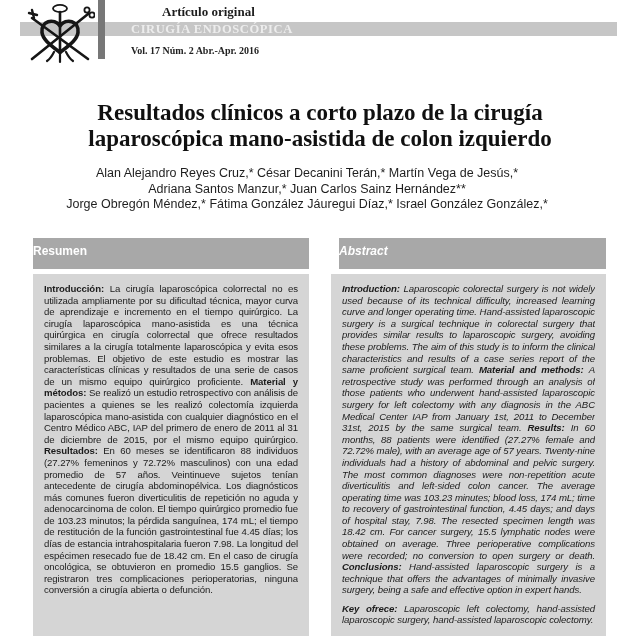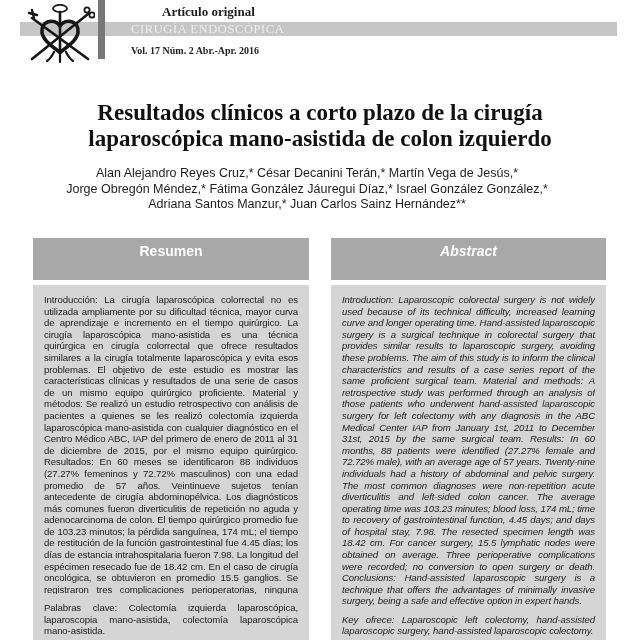--- a/index.html
+++ b/index.html
@@ -29,55 +29,55 @@
   }
   .logo{
     position:absolute;top:1px;left:25px;width:70px;height:64px;z-index:2;
   }
   .article-type{
     position:absolute;top:4px;left:131px;
     font-family:"Liberation Serif", serif;font-weight:bold;font-size:13px;color:#1d1d1d;margin-left:31px;
   }
   .journal{
     position:absolute;top:22px;left:131px;height:14px;line-height:14px;
-    font-family:"Liberation Serif", serif;font-weight:normal;font-size:12.5px;
+    font-family:"Liberation Serif", serif;font-weight:bold;font-size:12.5px;
     letter-spacing:0.6px;color:var(--banner-text);z-index:3;
   }
   .issue{
     position:absolute;top:45px;left:131px;
     font-family:"Liberation Serif", serif;font-weight:bold;font-size:10px;color:#222;
   }
   .title{
     position:absolute;top:100px;left:0;width:640px;text-align:center;
     font-family:"Liberation Serif", serif;font-weight:bold;font-size:23px;line-height:26px;color:#101010;
   }
   .authors{
     position:absolute;top:166px;left:0;width:614px;text-align:center;
     font-size:12.5px;line-height:15.5px;color:#1e1e1e;
   }
   .col{position:absolute;top:238px;}
   .col.left{left:33px;width:276px;}
   .col.right{left:331px;width:275px;}
   .box-header{
-    height:42px;background:var(--box-header-gray);
-    color:#ffffff;font-weight:bold;font-size:14px;
-    text-align:center;line-height:26px;
+    height:31px;background:var(--box-header-gray);
+    color:#ffffff;font-weight:bold;font-size:12px;
+    text-align:left;line-height:26px;
   }
-  .col.right .box-header{font-style:italic;}
+  .col.right .box-header{font-style:italic;margin-left:8px;}
   .box-body{
     margin-top:5px;height:362px;background:var(--box-body-gray);
     padding:9px 11px 10px 11px;
     display:flex;flex-direction:column;justify-content:space-between;
     font-size:9.6px;line-height:11.6px;letter-spacing:-0.1px;
     text-align:justify;color:var(--text-dark);
   }
   .col.right .box-body{font-style:italic;}
   .box-body .main{flex:1 1 auto;overflow:hidden;margin-bottom:8px;}
   .box-body .keywords{flex:0 0 auto;}
-  .seg-b{font-weight:normal;}
+  .seg-b{font-weight:bold;}
 </style>
 </head>
 <body>
 
 <div class="banner"></div>
 <div class="vbar"></div>
 
 <svg class="logo" viewBox="0 0 70 64" fill="none" stroke="#161616" stroke-linecap="round">
 
   <line x1="7" y1="17" x2="63" y2="58" stroke-width="2.6"></line>
@@ -104,29 +104,28 @@
 <div class="journal">CIRUGÍA ENDOSCÓPICA</div>
 <div class="issue">Vol. 17 Núm. 2 Abr.-Apr. 2016</div>
 
 <div class="title">
   <div>Resultados clínicos a corto plazo de la cirugía</div>
   <div>laparoscópica mano-asistida de colon izquierdo</div>
 </div>
 
 <div class="authors">
   <div>Alan Alejandro Reyes Cruz,* César Decanini Terán,* Martín Vega de Jesús,*</div>
+  <div>Adriana Santos Manzur,* Juan Carlos Sainz Hernández**</div>
   <div>Jorge Obregón Méndez,* Fátima González Jáuregui Díaz,* Israel González González,*</div>
-  <div>Adriana Santos Manzur,* Juan Carlos Sainz Hernández**</div>
 </div>
 
 <div class="col left">
   <div class="box-header">Resumen</div>
   <div class="box-body">
     <p class="main"><span class="seg-b">Introducción: </span><span>La cirugía laparoscópica colorrectal no es utilizada ampliamente por su dificultad técnica, mayor curva de aprendizaje e incremento en el tiempo quirúrgico. La cirugía laparoscópica mano-asistida es una técnica quirúrgica en cirugía colorrectal que ofrece resultados similares a la cirugía totalmente laparoscópica y evita esos problemas. El objetivo de este estudio es mostrar las características clínicas y resultados de una serie de casos de un mismo equipo quirúrgico proficiente. </span><span class="seg-b">Material y métodos: </span><span>Se realizó un estudio retrospectivo con análisis de pacientes a quienes se les realizó colectomía izquierda laparoscópica mano-asistida con cualquier diagnóstico en el Centro Médico ABC, IAP del primero de enero de 2011 al 31 de diciembre de 2015, por el mismo equipo quirúrgico. </span><span class="seg-b">Resultados: </span><span>En 60 meses se identificaron 88 individuos (27.27% femeninos y 72.72% masculinos) con una edad promedio de 57 años. Veintinueve sujetos tenían antecedente de cirugía abdominopélvica. Los diagnósticos más comunes fueron diverticulitis de repetición no aguda y adenocarcinoma de colon. El tiempo quirúrgico promedio fue de 103.23 minutos; la pérdida sanguínea, 174 mL; el tiempo de restitución de la función gastrointestinal fue 4.45 días; los días de estancia intrahospitalaria fueron 7.98. La longitud del espécimen resecado fue de 18.42 cm. En el caso de cirugía oncológica, se obtuvieron en promedio 15.5 ganglios. Se registraron tres complicaciones perioperatorias, ninguna conversión a cirugía abierta o defunción. </span></p>
-    <p class="keywords"><span class="seg-b">Palabras clave: </span><span>Colectomía izquierda laparoscópica, laparoscopia mano-asistida, colectomía laparoscópica mano-asistida.</span></p>
   </div>
 </div>
 
 <div class="col right">
   <div class="box-header">Abstract</div>
   <div class="box-body">
     <p class="main"><span class="seg-b">Introduction: </span><span>Laparoscopic colorectal surgery is not widely used because of its technical difficulty, increased learning curve and longer operating time. Hand-assisted laparoscopic surgery is a surgical technique in colorectal surgery that provides similar results to laparoscopic surgery, avoiding these problems. The aim of this study is to inform the clinical characteristics and results of a case series report of the same proficient surgical team. </span><span class="seg-b">Material and methods: </span><span>A retrospective study was performed through an analysis of those patients who underwent hand-assisted laparoscopic surgery for left colectomy with any diagnosis in the ABC Medical Center IAP from January 1st, 2011 to December 31st, 2015 by the same surgical team. </span><span class="seg-b">Results: </span><span>In 60 months, 88 patients were identified (27.27% female and 72.72% male), with an average age of 57 years. Twenty-nine individuals had a history of abdominal and pelvic surgery. The most common diagnoses were non-repetition acute diverticulitis and left-sided colon cancer. The average operating time was 103.23 minutes; blood loss, 174 mL; time to recovery of gastrointestinal function, 4.45 days; and days of hospital stay, 7.98. The resected specimen length was 18.42 cm. For cancer surgery, 15.5 lymphatic nodes were obtained on average. Three perioperative complications were recorded; no conversion to open surgery or death. </span><span class="seg-b">Conclusions: </span><span>Hand-assisted laparoscopic surgery is a technique that offers the advantages of minimally invasive surgery, being a safe and effective option in expert hands.</span></p>
     <p class="keywords"><span class="seg-b">Key ofrece: </span><span>Laparoscopic left colectomy, hand-assisted laparoscopic surgery, hand-assisted laparoscopic colectomy.</span></p>
   </div>
 </div>

